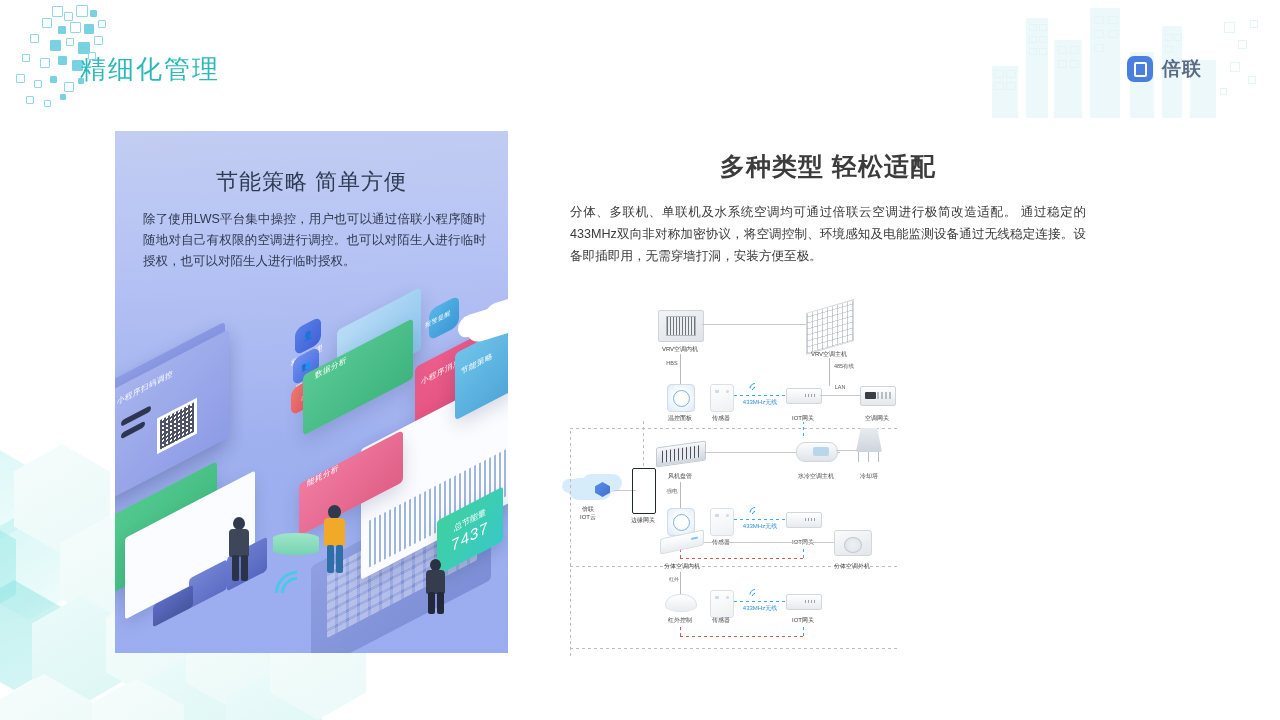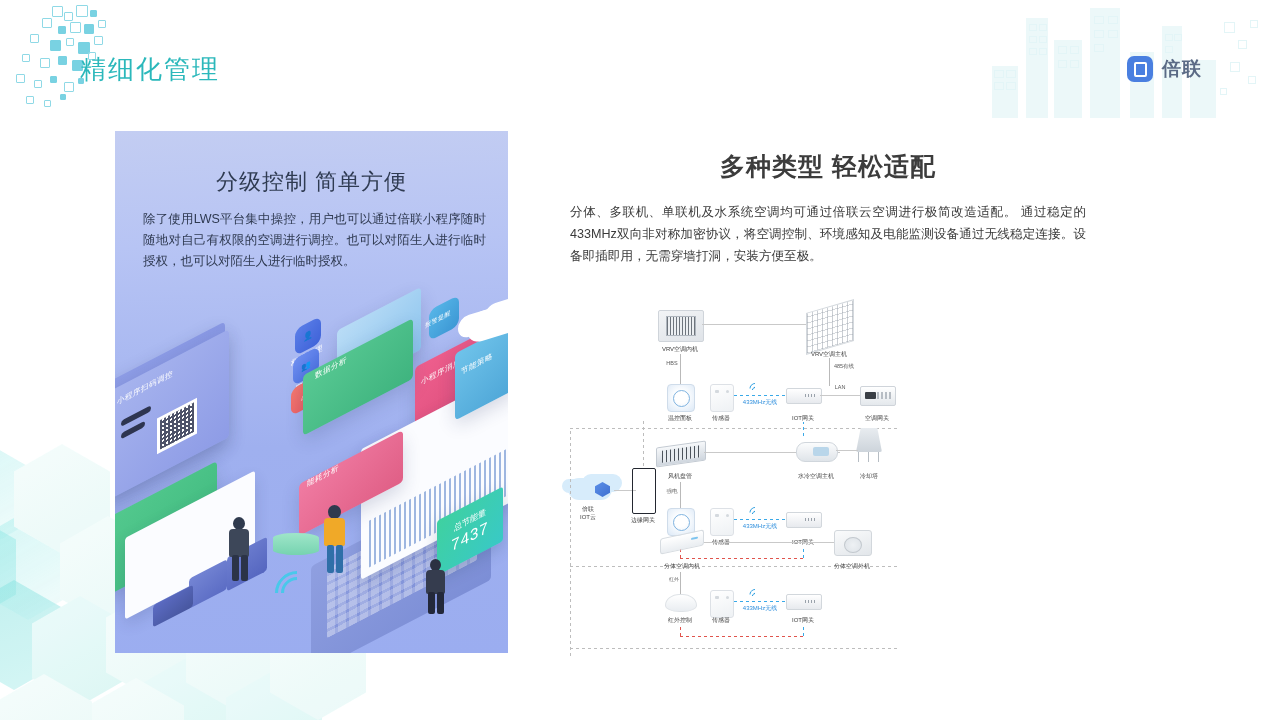--- a/index.html
+++ b/index.html
@@ -397,21 +397,21 @@
   <div class="page-title">精细化管理</div>
   <div class="logo-wrap">
     <div class="logo-mark">
         <span></span>
       </div>
     <div class="logo-text">倍联</div>
   </div>
 </div>
 
 <div class="left-card">
-  <div class="lc-title">分级控制  简单方便</div>
+  <div class="lc-title">节能策略  简单方便</div>
   <div class="lc-body">除了使用LWS平台集中操控，用户也可以通过倍联小程序随时随地对自己有权限的空调进行调控。也可以对陌生人进行临时授权，也可以对陌生人进行临时授权。</div>
 
   <div class="illus">
 
     <div class="card3d" style="left:-18px;top:68px;width:128px;height:108px;background:linear-gradient(150deg,#8f9ee6 0%,#7f8fe0 100%);"></div>
     <div class="card3d" style="left:-8px;top:74px;width:122px;height:100px;background:linear-gradient(150deg,#a7b4ee 0%,#8e9ce6 100%);"></div>
     <div class="ill-label" style="left:2px;top:92px;">小程序扫码调控</div>
     <div class="qr" style="left:42px;top:118px;width:40px;height:34px;">
       <div class="qr-grid"></div>
     </div>

